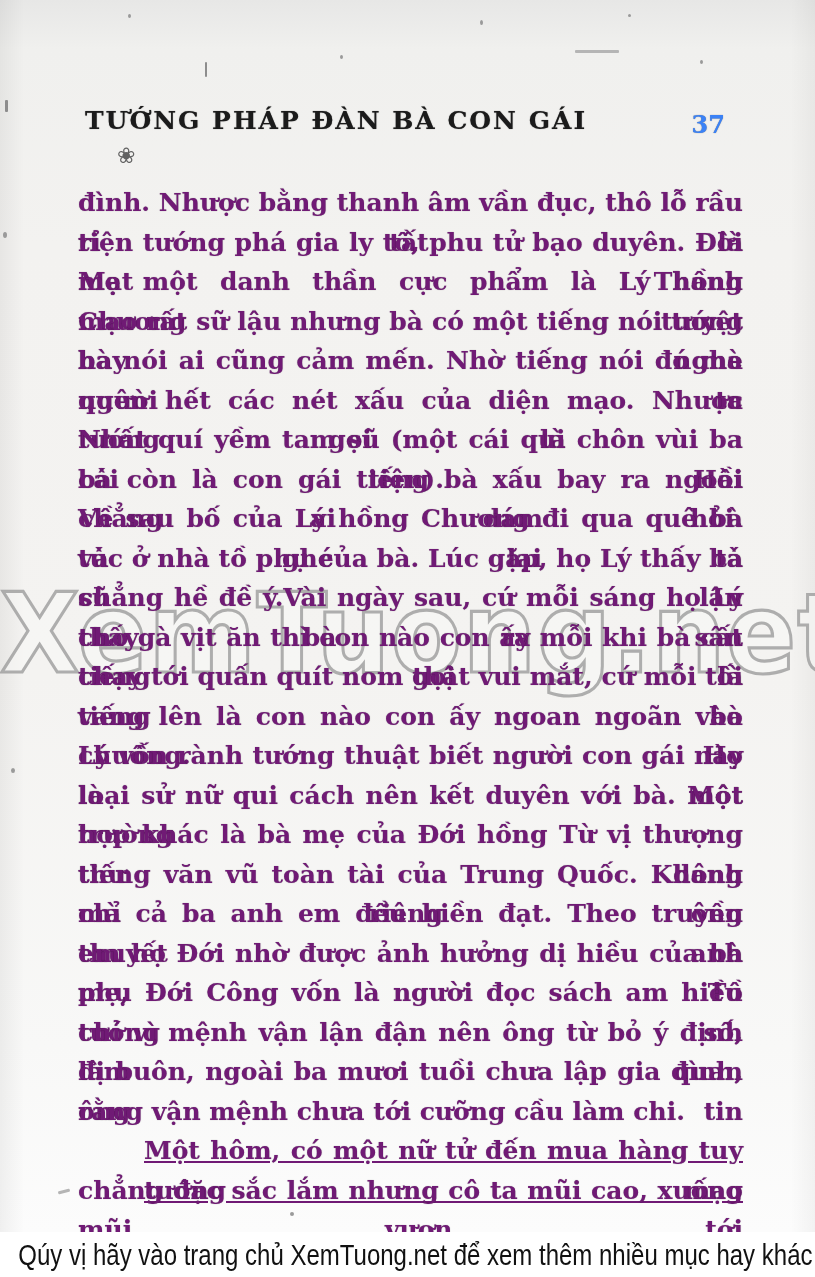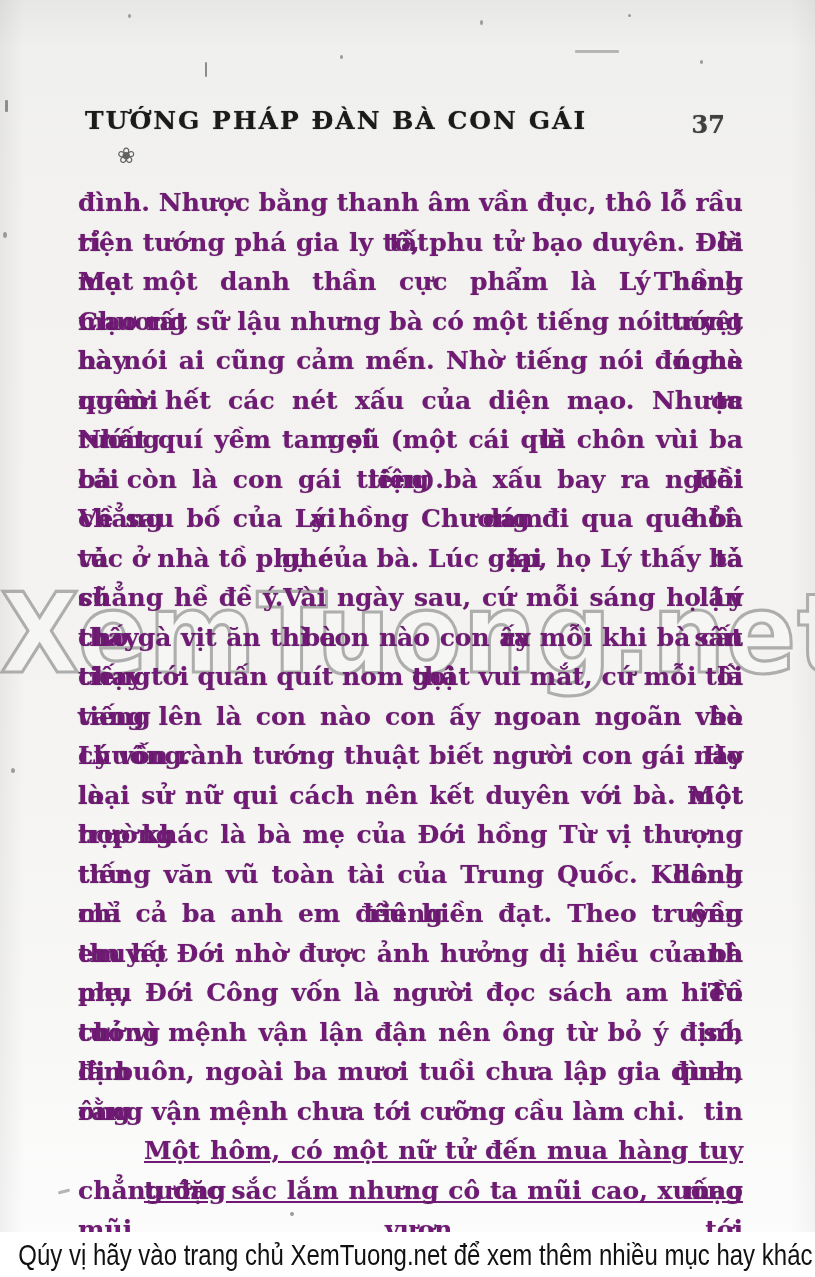--- a/index.html
+++ b/index.html
@@ -20,21 +20,21 @@
   .header-row{
     position:absolute;top:106px;left:85px;right:72px;height:40px;z-index:3;
   }
   .book-title{
     font-size:25px;font-weight:700;color:#1b1b1b;letter-spacing:2px;
     text-shadow:0 0 1px rgba(0,0,0,.55);
     white-space:nowrap;
   }
   .page-number{
     position:absolute;top:4px;right:18px;
-    font-size:24px;font-weight:700;color:#404040;
+    font-size:24px;font-weight:700;color:#3b82f6;
     text-shadow:0 0 1px rgba(0,0,0,.5);
   }
   .ornament{
     position:absolute;top:143px;left:117px;z-index:3;
     font-size:22px;color:#4a4a4a;opacity:.85;
     font-family:"DejaVu Sans", sans-serif;
   }
   .body-text{
     position:absolute;top:183px;left:78px;width:665px;z-index:3;
     font-size:25px;font-weight:700;color:#701a75;

